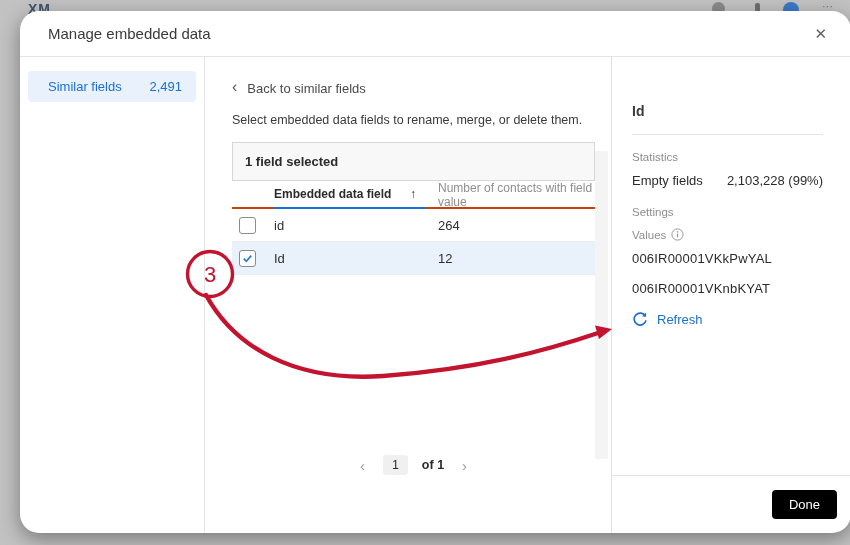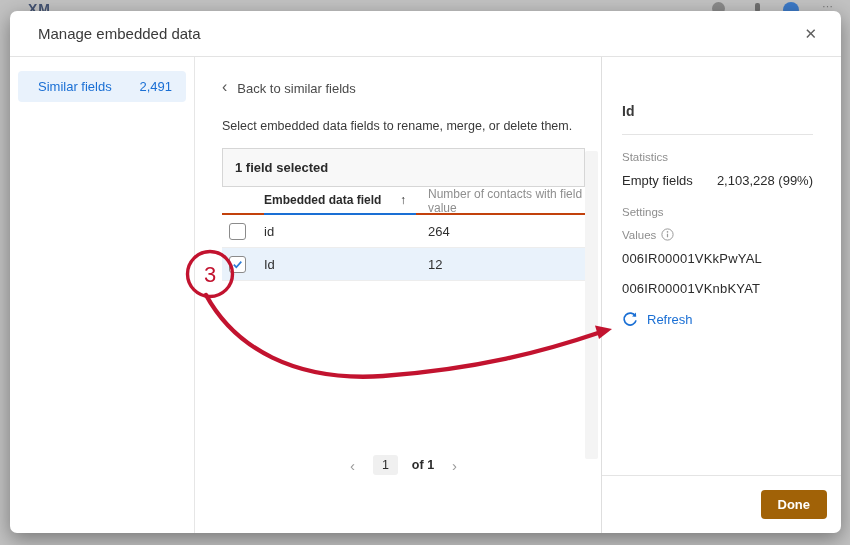--- a/index.html
+++ b/index.html
@@ -9,22 +9,22 @@
   
   .topbar { position:absolute; top:0; left:0; width:100%; height:14px; }
   .topbar-logo { position:absolute; left:28px; top:1px; font-size:14px; font-weight:bold; letter-spacing:1px; color:#2c3e63; opacity:.85; }
   .tb-circle { position:absolute; top:2px; border-radius:50%; }
   .tb-gray   { left:712px; width:13px; height:13px; background:#8a8a8a; }
   .tb-dot    { left:755px; width:5px;  height:9px; top:3px; background:#6f6f6f; border-radius:2px; }
   .tb-blue   { left:783px; width:16px; height:16px; background:#3c79c6; }
   .tb-dots   { position:absolute; left:822px; top:0px; color:#777; font-size:11px; letter-spacing:1px; }
 
   
-  .modal { position:absolute; left:10px; top:11px; width:831px; height:522px; background:#fff;
-           border-radius:7px; box-shadow:0 6px 20px rgba(0,0,0,.38); overflow:hidden; }
+  .modal { position:absolute; left:20px; top:11px; width:831px; height:522px; background:#fff;
+           border-radius:19px; box-shadow:0 6px 20px rgba(0,0,0,.38); overflow:hidden; }
   .modal-header { height:46px; border-bottom:1px solid #e3e3e3; display:flex; align-items:center;
                   padding:0 20px 0 28px; }
   .modal-title { font-size:15px; color:#3a3a3a; }
   .close-btn { margin-left:auto; font-size:15px; color:#5f5f5f; cursor:pointer; line-height:1; padding:4px; }
 
   .modal-body { display:flex; height:calc(100% - 46px); }
 
   
   .sidebar { width:185px; border-right:1px solid #e6e6e6; flex:none; }
   .side-section { border-bottom:1px solid #ececec; padding:20px 0 18px; }
@@ -33,21 +33,21 @@
                         display:flex; justify-content:space-between; align-items:center;
                         font-size:13px; color:#1a6fd4; cursor:pointer; }
 
   
   .main { flex:1; display:flex; flex-direction:column; position:relative; padding:0 16px 0 27px; min-width:0; }
   .scroll-track { position:absolute; right:3px; top:94px; width:13px; height:308px; background:#f4f4f4; border-radius:2px; }
 
   .back-row { margin-top:23px; display:flex; align-items:center; gap:10px; font-size:13px; color:#4a4a4a; cursor:pointer; width:max-content; }
   .back-chevron { font-size:16px; color:#5a5a5a; line-height:1; transform:translateY(-1px); }
 
-  .description { margin-top:23px; font-size:12.5px; color:#3a3a3a; }
+  .description { margin-top:17px; font-size:12.5px; color:#3a3a3a; }
 
   .toolbar { margin-top:15px; height:39px; background:#f8f8f8; border:1px solid #d6d6d6;
              display:flex; align-items:center; padding:0 12px; }
   .toolbar-selected { font-size:13px; font-weight:bold; color:#2b2b2b; }
   .toolbar-right { margin-left:auto; display:flex; align-items:center; gap:15px; }
   .cancel-link { font-size:13px; color:#1a6fd4; cursor:pointer; }
   .tool-icon { width:17px; height:17px; cursor:pointer; display:block; }
 
   .thead { display:grid; grid-template-columns:42px 152px 1fr; align-items:center; height:28px; font-size:12px; border-bottom:2px solid #c2410c; }
   .th-field { display:flex; align-items:center; justify-content:space-between; font-weight:bold; color:#2b2b2b;
@@ -75,21 +75,21 @@
   .detail-divider { border-top:1px solid #e4e4e4; margin:15px 0 16px; }
   .mini-label { font-size:11.5px; color:#8e8e8e; margin-bottom:10px; display:flex; align-items:center; gap:5px; }
   .stat-row { display:flex; justify-content:space-between; font-size:13px; color:#2b2b2b; margin-bottom:18px; }
   .setting-row { display:flex; justify-content:space-between; align-items:center; margin-bottom:22px; }
   .setting-label { font-size:13px; color:#2b2b2b; display:flex; align-items:center; gap:5px; }
   .chip { border:1px solid #8f8f8f; border-radius:4px; background:#fdfdfd; padding:5px 9px; font-size:12.5px; color:#2b2b2b; cursor:pointer; white-space:nowrap; }
   .value-item { font-size:13px; color:#2b2b2b; margin-bottom:15px; letter-spacing:.2px; }
   .refresh-link { display:flex; align-items:center; gap:9px; color:#1a6fd4; font-size:13px; cursor:pointer; margin-top:6px; width:max-content; }
 
   .detail-footer { border-top:1px solid #e4e4e4; padding:14px 14px 0; text-align:right; height:58px; }
-  .done-btn { background:#a16207; color:#fff; border:none; border-radius:4px; font-size:13px; font-weight:bold;
+  .done-btn { background:#000000; color:#fff; border:none; border-radius:4px; font-size:13px; font-weight:normal;
               padding:7px 17px; cursor:pointer; font-family:"Liberation Sans", sans-serif; }
 
   .info-icon { width:13px; height:13px; display:inline-block; }
 
   
   .annotation-overlay { position:absolute; left:0; top:0; width:850px; height:545px; pointer-events:none; z-index:50; }
 </style>
 </head>
 <body>
 

